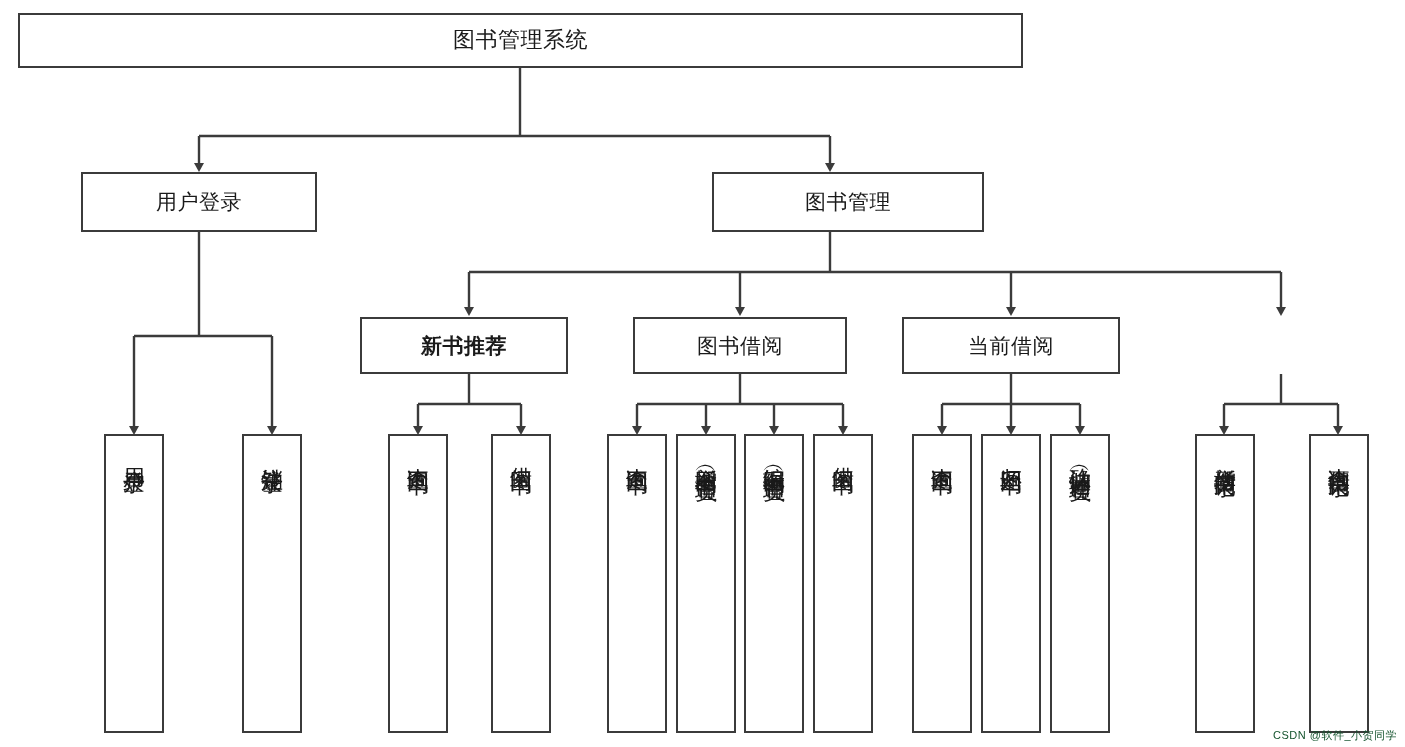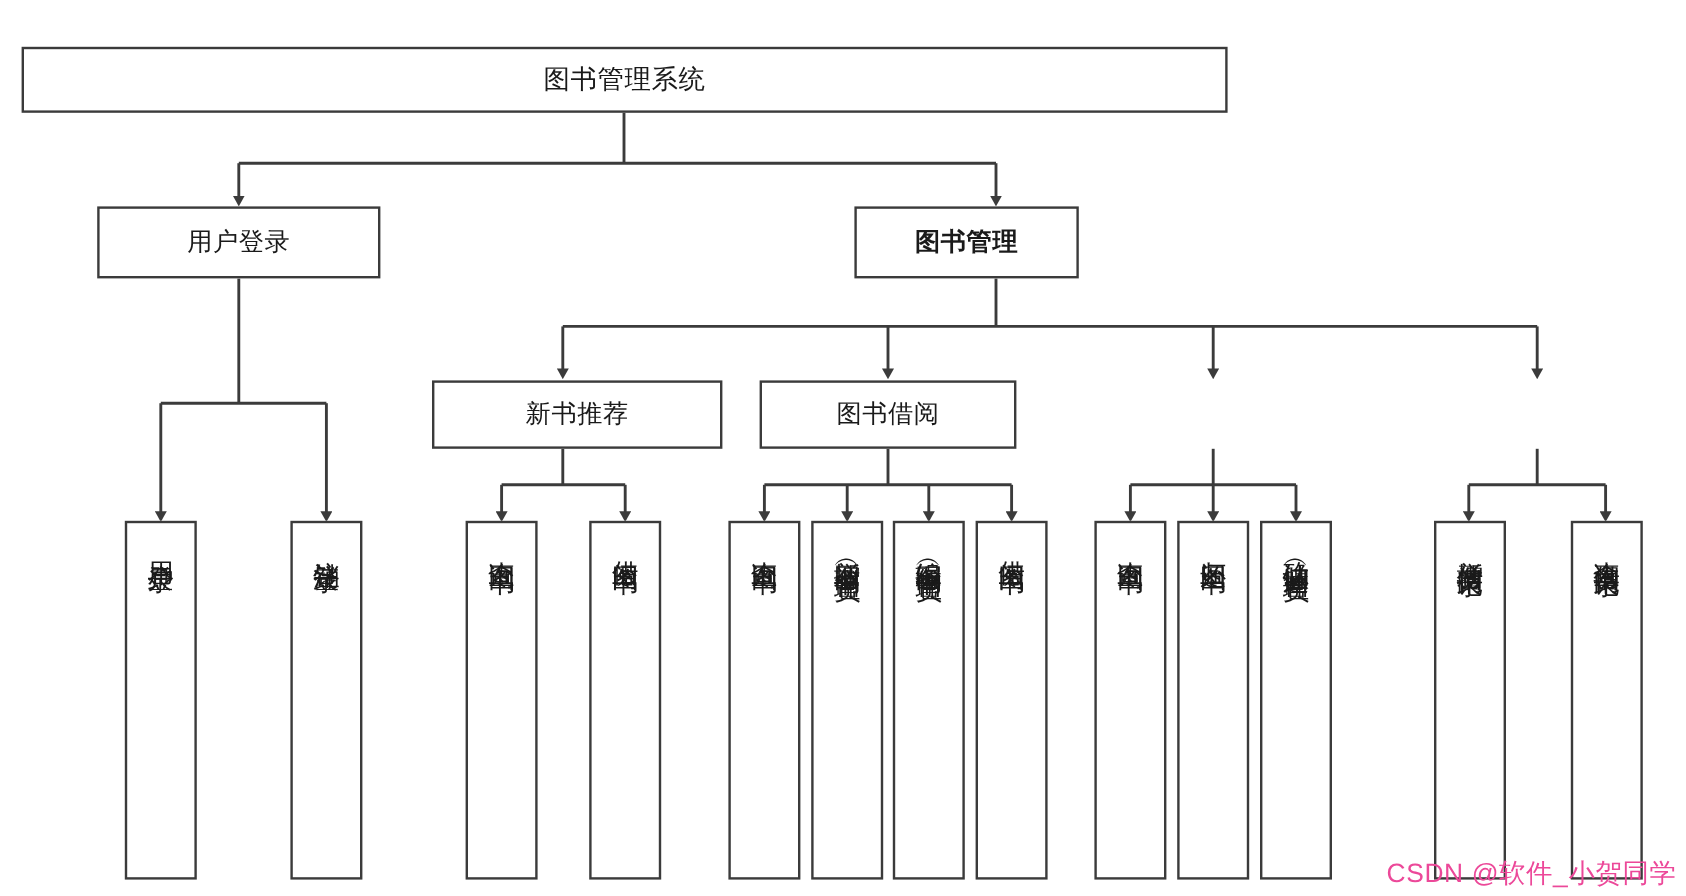--- a/index.html
+++ b/index.html
@@ -56,22 +56,22 @@
     letter-spacing: 2px;
     line-height: 1;
   }
   .node.root .node-label {
     font-size: 22px;
   }
   .watermark {
     position: absolute;
     right: 8px;
     bottom: 4px;
-    font-size: 22px;
-    color: #ec4899;
+    font-size: 11px;
+    color: #14532d;
     white-space: nowrap;
     letter-spacing: 0.5px;
   }
 </style>
 </head>
 <body>
 
 <div id="diagram-canvas">
 
   <svg class="edges" viewBox="0 0 1405 747">
@@ -120,36 +120,39 @@
       <path d="M1011,404 L1011,427" marker-end="url(#arrowhead)"></path>
       <path d="M1080,404 L1080,427" marker-end="url(#arrowhead)"></path>
 
       <path d="M1281,374 L1281,404"></path>
       <path d="M1224,404 L1338,404"></path>
       <path d="M1224,404 L1224,427" marker-end="url(#arrowhead)"></path>
       <path d="M1338,404 L1338,427" marker-end="url(#arrowhead)"></path>
     </g>
   </svg>
 
-  <div class="node horizontal root" style="left:18px; top:13px; width:1005px; height:55px;margin-top:26px;">
+  <div class="node horizontal root" style="left:18px; top:13px; width:1005px; height:55px;">
     <span class="node-label">图书管理系统</span>
   </div>
 
   <div class="node horizontal" style="left:81px; top:172px; width:236px; height:60px;">
     <span class="node-label">用户登录</span>
   </div>
-  <div class="node horizontal" style="left:712px; top:172px; width:187px; height:60px;font-weight:bold;">
+  <div class="node horizontal" style="left:712px; top:172px; width:272px; height:60px;">
     <span class="node-label">图书管理</span>
   </div>
 
-  <div class="node horizontal" style="left:360px; top:317px; width:242px; height:57px;">
+  <div class="node horizontal" style="left:360px; top:317px; width:208px; height:57px;font-weight:bold;">
     <span class="node-label">新书推荐</span>
   </div>
   <div class="node horizontal" style="left:633px; top:317px; width:214px; height:57px;align-items:center;">
     <span class="node-label">图书借阅</span>
+  </div>
+  <div class="node horizontal" style="left:902px; top:317px; width:218px; height:57px;">
+    <span class="node-label">当前借阅</span>
   </div>
 
   <div class="node vertical" style="left:104px; top:434px; width:60px; height:299px;">
     <span class="node-label">用户登录</span>
   </div>
   <div class="node vertical" style="left:242px; top:434px; width:60px; height:299px;">
     <span class="node-label">注销登录</span>
   </div>
 
   <div class="node vertical" style="left:388px; top:434px; width:60px; height:299px;">

